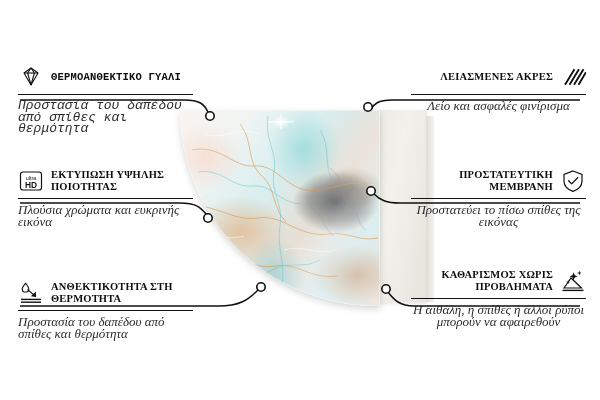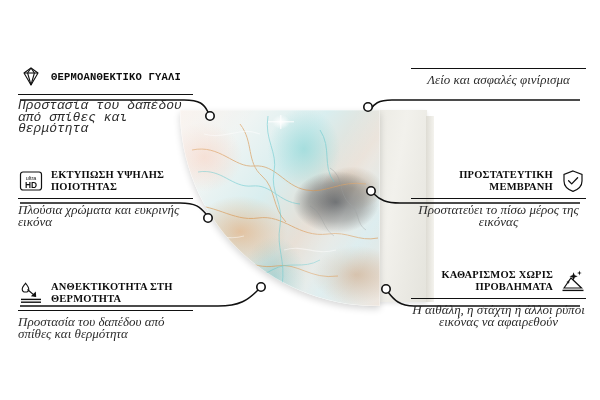--- a/index.html
+++ b/index.html
@@ -182,44 +182,55 @@
         <path d="M3 19.4 H23" stroke="#111" stroke-width="1.4"></path>
         <path d="M3 22.2 H23" stroke="#111" stroke-width="1.4"></path>
       </svg>
       <div class="ttl">ΑΝΘΕΚΤΙΚΟΤΗΤΑ ΣΤΗ ΘΕΡΜΟΤΗΤΑ</div>
     </div>
     <div class="rule"></div>
     <div class="desc">Προστασία του δαπέδου από σπίθες και θερμότητα</div>
   </div>
 
   <div class="feat right f4">
+    <div class="head">
+      <svg class="ic" viewBox="0 0 26 26">
+        <g stroke="#111" stroke-width="1.9" stroke-linecap="square">
+          <path d="M5.5 20 L14 6"></path>
+            <path d="M10 20 L18.5 6"></path>
+          <path d="M14.5 20 L23 6"></path>
+            <path d="M19 20 L25.5 9"></path>
+        </g>
+      </svg>
+      <div class="ttl">ΛΕΙΑΣΜΕΝΕΣ ΑΚΡΕΣ</div>
+    </div>
     <div class="rule"></div>
     <div class="desc">Λείο και ασφαλές φινίρισμα</div>
   </div>
 
   <div class="feat right f5">
     <div class="head">
       <svg class="ic" viewBox="0 0 26 26">
         <path d="M13 3 L22 6.4 V13 C22 18.2,18 21.6,13 23.4 C8 21.6,4 18.2,4 13 V6.4 Z" fill="none" stroke="#111" stroke-width="1.2"></path>
         <path d="M8.6 12.8 L11.7 15.9 L17.6 9.8" fill="none" stroke="#111" stroke-width="1.3" stroke-linecap="round" stroke-linejoin="round"></path>
       </svg>
       <div class="ttl">ΠΡΟΣΤΑΤΕΥΤΙΚΗ ΜΕΜΒΡΑΝΗ</div>
     </div>
     <div class="rule"></div>
-    <div class="desc">Προστατεύει το πίσω μέρος της εικόνας</div>
+    <div class="desc">Προστατεύει το πίσω σπίθες της εικόνας</div>
   </div>
 
   <div class="feat right f6">
     <div class="head">
       <svg class="ic" viewBox="0 0 26 26">
         <path d="M4 20 L11 10 L21.5 20 Z" fill="none" stroke="#111" stroke-width="1.2"></path>
         <path d="M2.5 22.4 H23.5" stroke="#111" stroke-width="1.4"></path>
         <path d="M13.6 4.2 L14.7 7.2 L17.7 8.3 L14.7 9.4 L13.6 12.4 L12.5 9.4 L9.5 8.3 L12.5 7.2 Z" fill="#111"></path>
         <path d="M19.4 2.6 L20 4.4 L21.8 5 L20 5.6 L19.4 7.4 L18.8 5.6 L17 5 L18.8 4.4 Z" fill="#111"></path>
         <path d="M8.2 12.2 L8.7 13.6 L10.1 14.1 L8.7 14.6 L8.2 16 L7.7 14.6 L6.3 14.1 L7.7 13.6 Z" fill="#111"></path>
       </svg>
       <div class="ttl">ΚΑΘΑΡΙΣΜΟΣ ΧΩΡΙΣ ΠΡΟΒΛΗΜΑΤΑ</div>
     </div>
     <div class="rule"></div>
-    <div class="desc">Η αιθάλη, η στάχτη ή άλλοι ρύποι εικόνας να αφαιρεθούν</div>
+    <div class="desc">Η αιθάλη, η σπίθες ή άλλοι ρύποι μπορούν να αφαιρεθούν</div>
   </div>
 
 </div>
 
 </body></html>

